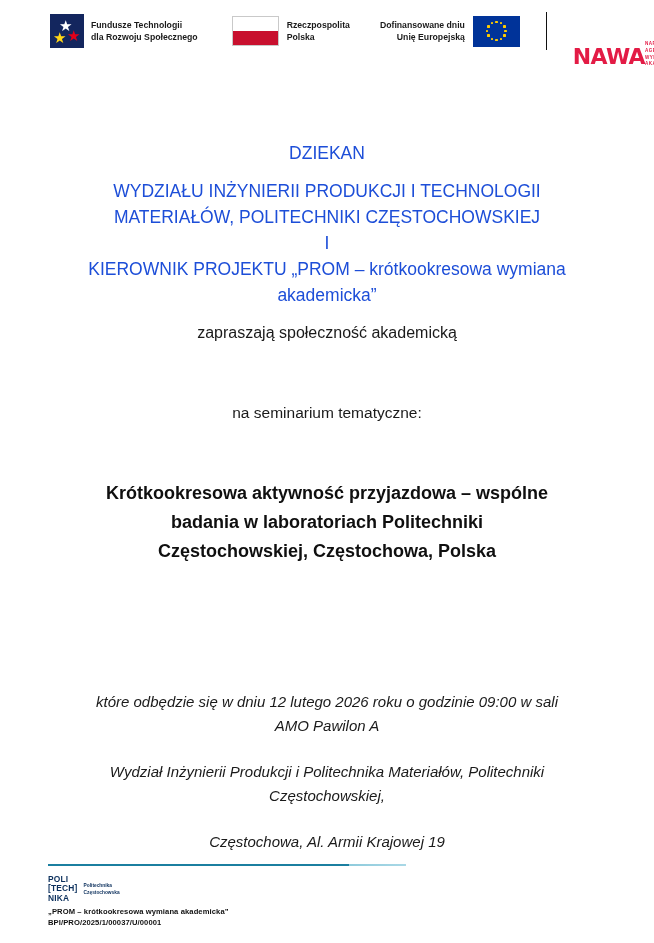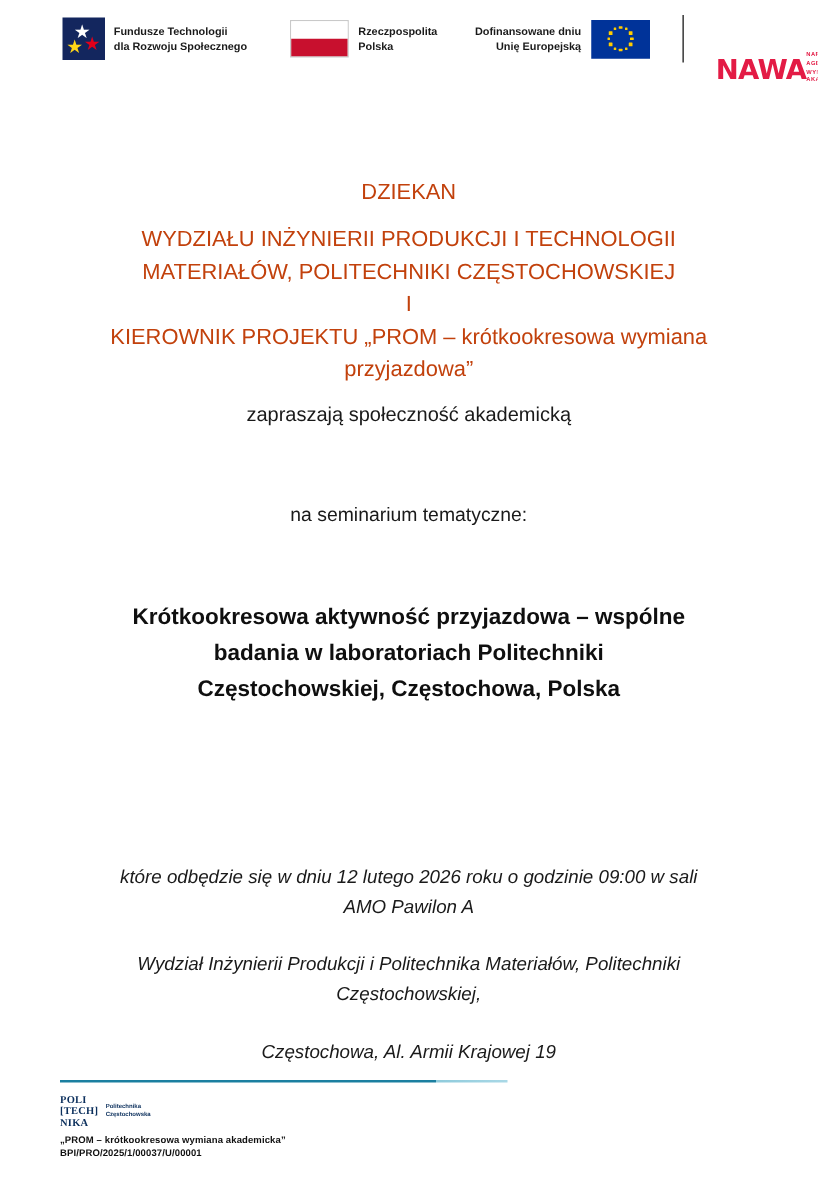--- a/index.html
+++ b/index.html
@@ -137,21 +137,21 @@
   .content {
     position: absolute;
     top: 140px;
     left: 27px;
     width: 600px;
     text-align: center;
   }
   .line {
     font-size: 17.5px;
     line-height: 26px;
-    color: #c2410c;
+    color: #1d4ed8;
   }
   .block-gap-sm { margin-top: 12px; }
 
   .invite-line {
     font-size: 16px;
     line-height: 25px;
   }
 
   .sem-intro {
     margin-top: 56px;
@@ -190,21 +190,21 @@
     width: 358px;
     height: 2px;
     background: linear-gradient(to right, #1B7FA0 0%, #1B7FA0 84%, #8FCBDC 84%, #A9D8E6 100%);
   }
   .pcz-logo {
     margin-top: 9px;
     display: flex;
     align-items: center;
   }
   .pcz-mark {
-    font-family: Liberation Serif, serif;
+    font-family: Liberation Sans, sans-serif;
     font-size: 8.4px;
     font-weight: bold;
     line-height: 1.12;
     color: #0B2F5C;
     letter-spacing: 0.2px;
   }
   .pcz-name {
     margin-left: 6px;
     font-size: 4.8px;
     line-height: 1.5;
@@ -292,21 +292,21 @@
 <div class="content">
 
   <div class="line">DZIEKAN</div>
 
   <div class="line block-gap-sm">WYDZIAŁU INŻYNIERII PRODUKCJI I TECHNOLOGII</div>
   <div class="line">MATERIAŁÓW, POLITECHNIKI CZĘSTOCHOWSKIEJ</div>
 
   <div class="line">I</div>
 
   <div class="line">KIEROWNIK PROJEKTU „PROM – krótkookresowa wymiana</div>
-  <div class="line">przyjazdowa”</div>
+  <div class="line">akademicka”</div>
 
   <div class="invite-line block-gap-sm">zapraszają społeczność akademicką</div>
 
   <div class="sem-intro">na seminarium tematyczne:</div>
 
   <div class="sem-title">
     <div>Krótkookresowa aktywność przyjazdowa – wspólne</div>
     <div>badania w laboratoriach Politechniki</div>
     <div>Częstochowskiej, Częstochowa, Polska</div>
   </div>

